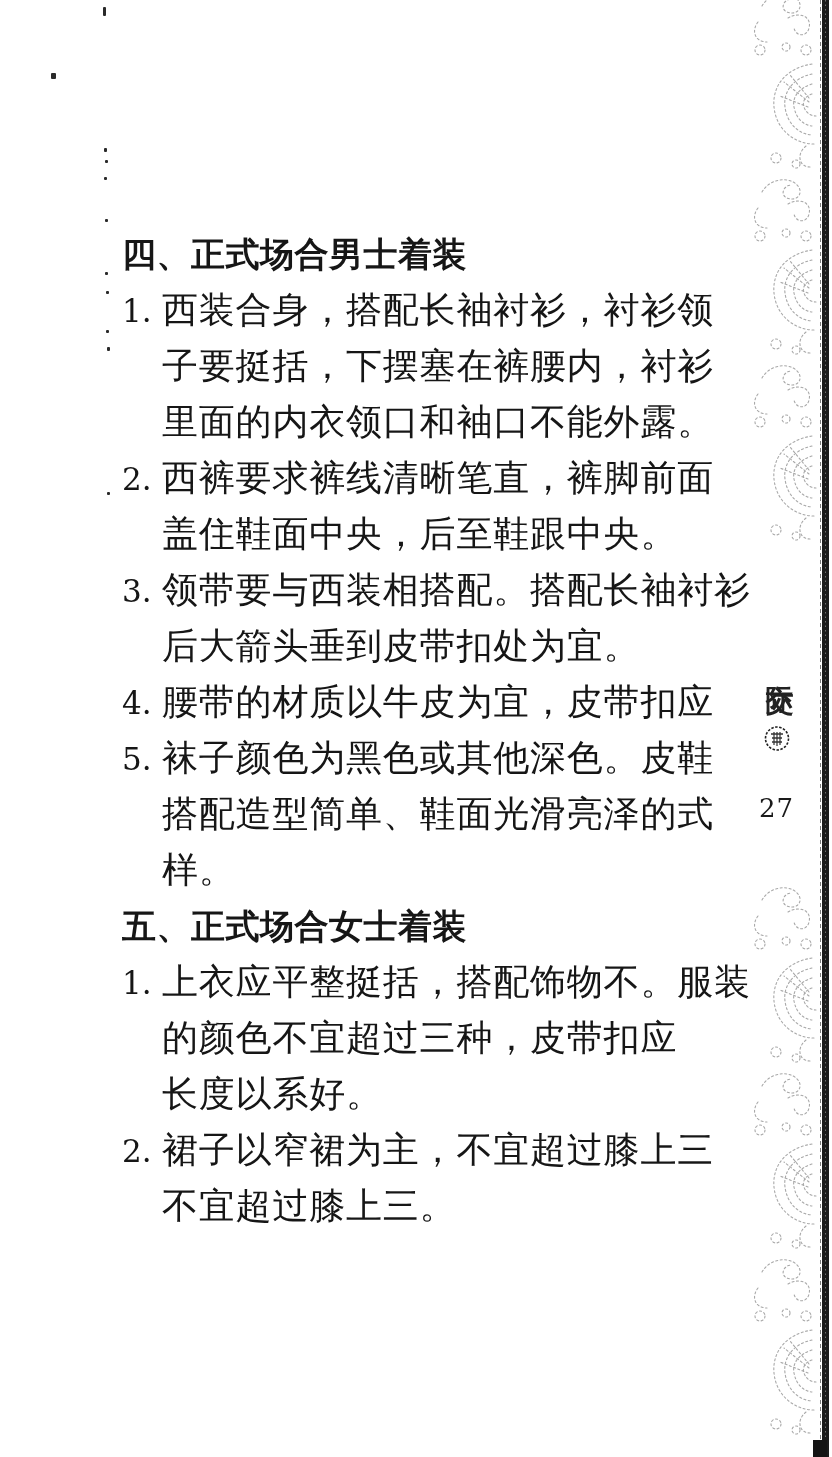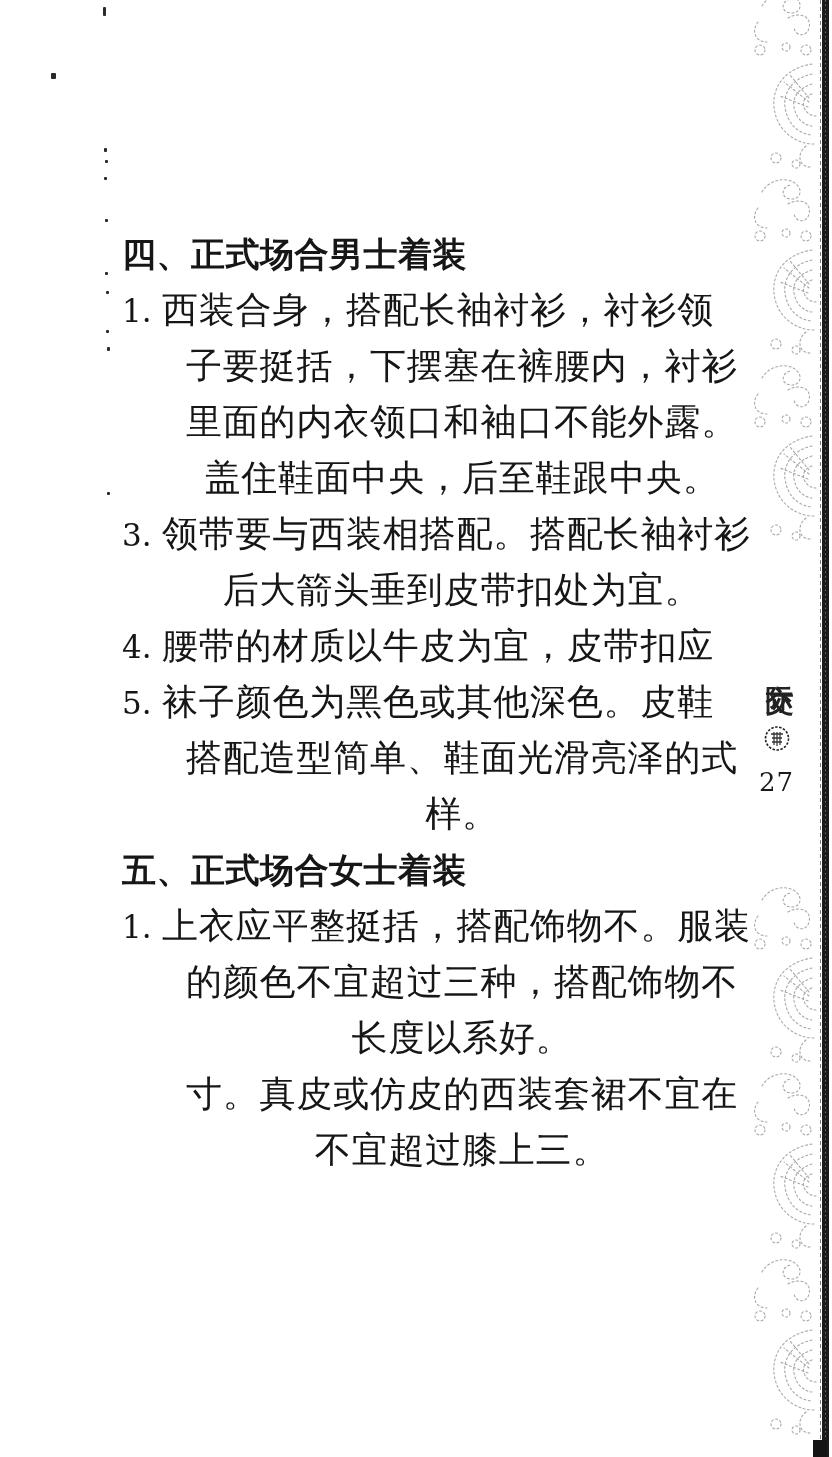--- a/index.html
+++ b/index.html
@@ -3,55 +3,56 @@
 <meta charset="utf-8">
 <style>
   html,body{margin:0;padding:0;background:#ffffff;}
   .page{
     position:relative;width:832px;height:1457px;background:#ffffff;overflow:hidden;
     font-family:"DejaVu Serif","Liberation Serif",serif;color:#141414;
   }
   .text-block{position:absolute;left:122px;top:226px;width:640px;}
   .line{height:56px;line-height:56px;font-size:36px;letter-spacing:0.8px;white-space:nowrap;color:#161616;}
   .line.heading{font-weight:bold;font-size:34px;letter-spacing:0.5px;}
-  .line.cont{padding-left:40px;text-align:center;}
+  .line.cont{padding-left:40px;}
   .line.squeeze{letter-spacing:-0.8px;}
   .num{display:inline-block;width:40px;font-size:31px;letter-spacing:0;vertical-align:baseline;}
   .margin-label{
     position:absolute;left:760px;top:662px;height:70px;
     writing-mode:vertical-rl;text-orientation:upright;
     font-size:28px;font-weight:bold;letter-spacing:2px;color:#222;
   }
   .seal{position:absolute;left:764px;top:725px;width:26px;height:27px;}
-  .page-number{position:absolute;left:759px;top:767px;font-size:26px;letter-spacing:1px;color:#1a1a1a;}
+  .page-number{position:absolute;left:759px;top:793px;font-size:26px;letter-spacing:1px;color:#1a1a1a;}
   .border-strip{position:absolute;left:740px;top:0;width:92px;height:1457px;}
   .speck{position:absolute;background:#2a2a2a;border-radius:1px;}
 </style>
 </head>
 <body>
 
 <div class="page">
 
   <div class="text-block">
     <div class="line heading">四、正式场合男士着装</div>
     <div class="line item"><span class="num">1.</span><span>西装合身，搭配长袖衬衫，衬衫领</span></div>
     <div class="line cont">子要挺括，下摆塞在裤腰内，衬衫</div>
     <div class="line cont">里面的内衣领口和袖口不能外露。</div>
+    <div class="line item"><span class="num">2.</span><span>西裤要求裤线清晰笔直，裤脚前面</span></div>
     <div class="line cont">盖住鞋面中央，后至鞋跟中央。</div>
     <div class="line item"><span class="num">3.</span><span>领带要与西装相搭配。搭配长袖衬衫</span></div>
     <div class="line cont">后大箭头垂到皮带扣处为宜。</div>
     <div class="line item"><span class="num">4.</span><span>腰带的材质以牛皮为宜，皮带扣应</span></div>
     <div class="line item"><span class="num">5.</span><span>袜子颜色为黑色或其他深色。皮鞋</span></div>
     <div class="line cont">搭配造型简单、鞋面光滑亮泽的式</div>
     <div class="line cont">样。</div>
     <div class="line heading">五、正式场合女士着装</div>
     <div class="line item"><span class="num">1.</span><span>上衣应平整挺括，搭配饰物不。服装</span></div>
-    <div class="line cont">的颜色不宜超过三种，搭配饰物不</div>
+    <div class="line cont">的颜色不宜超过三种，皮带扣应</div>
     <div class="line cont">长度以系好。</div>
-    <div class="line cont">寸。真皮或仿皮的西装套裙不宜在</div>
+    <div class="line item"><span class="num">2.</span><span>裙子以窄裙为主，不宜超过膝上三</span></div>
     <div class="line cont">不宜超过膝上三。</div>
   </div>
 
   <div class="margin-label">交际</div>
 
   <div class="seal">
     <svg width="26" height="27" viewBox="0 0 26 27">
       <circle cx="13" cy="13.5" r="11.5" fill="none" stroke="#222" stroke-width="1.6" stroke-dasharray="2.5 1.5"></circle>
       <path d="M7,9 h12 M8,13 h10 M8,17 h10" stroke="#333" stroke-width="1.4" fill="none"></path>
       <path d="M10,7 v13 M13,7 v14 M16,7 v13" stroke="#333" stroke-width="1.2" fill="none"></path>

